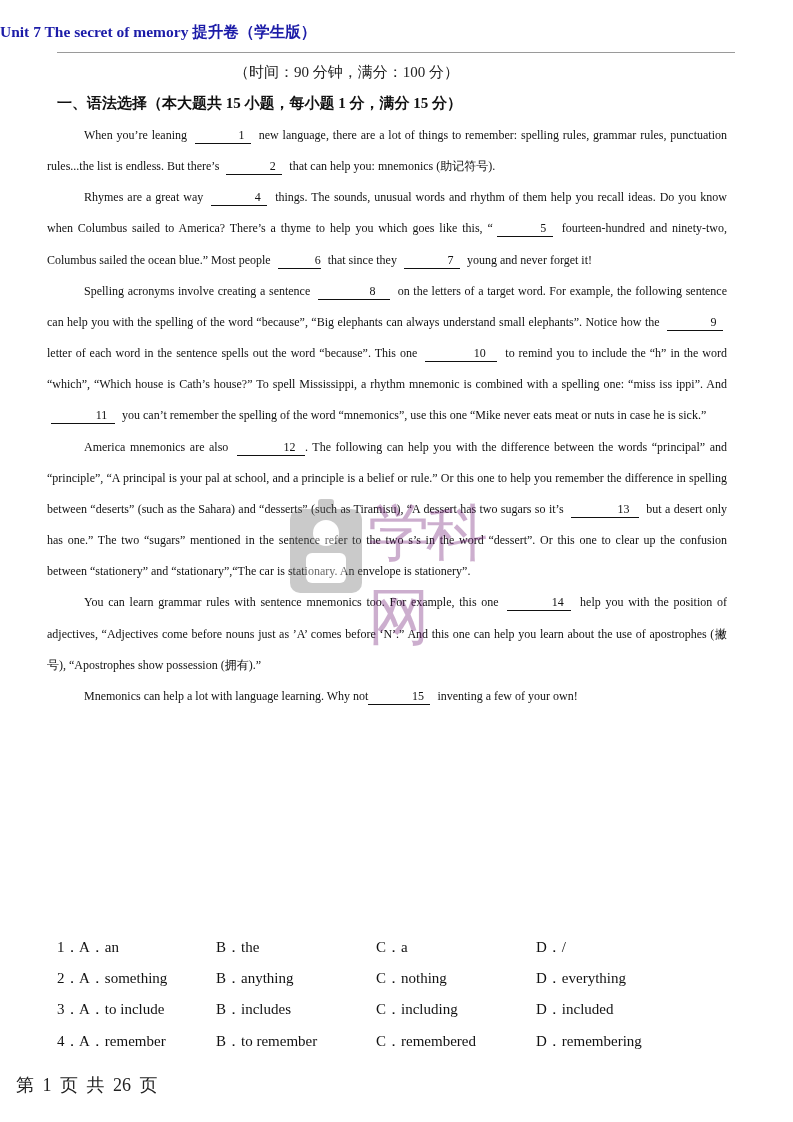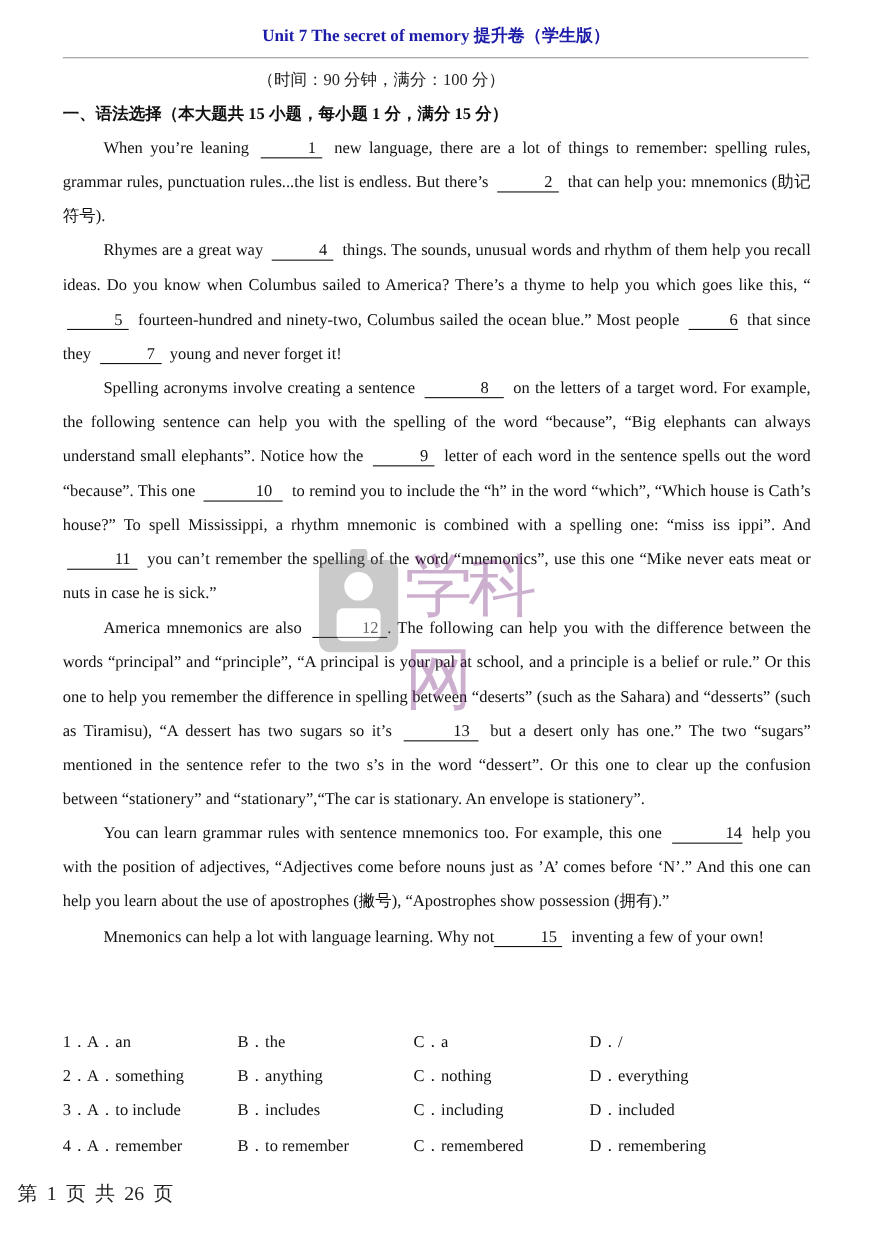--- a/index.html
+++ b/index.html
@@ -2,37 +2,37 @@
 <html><head>
 <meta charset="utf-8">
 <style>
   html, body { margin: 0; padding: 0; background: #ffffff; }
   body {
     width: 793px; height: 1122px; position: relative; overflow: hidden;
     font-family: "Liberation Serif", "DejaVu Serif", serif;
     color: #111111;
   }
   .title {
-    position: absolute; top: 22px; left: 0; width: 793px; text-align: center;
+    position: absolute; top: 22px; left: 0; width: 793px; text-align: left;
     font-weight: bold; font-size: 15.5px; color: #1c1ca8;
   }
   .rule {
     position: absolute; top: 52px; left: 57px; width: 678px; height: 0;
     border-top: 1.5px solid #9a9a9a;
   }
   .subtitle {
     position: absolute; top: 63px; left: 0; width: 693px; text-align: center;
     font-size: 15px; color: #222;
   }
   .section {
     position: absolute; top: 94px; left: 57px; font-size: 15px; font-weight: bold;
   }
   .passage {
-    position: absolute; top: 120px; left: 57px; width: 680px;
-    font-size: 15px; line-height: 31.15px; text-align: justify;
+    position: absolute; top: 120px; left: 47px; width: 680px;
+    font-size: 12px; line-height: 31.15px; text-align: justify;
   }
   .passage p { margin: 0; text-indent: 37px; }
   .blank {
     display: inline-block; text-align: center; border-bottom: 1px solid #111;
     line-height: 16px; min-width: 56px; margin: 0 4px;
   }
   .blank.short { min-width: 30px; }
   .options {
     position: absolute; top: 932px; left: 57px; width: 680px; font-size: 15px;
   }
@@ -97,21 +97,21 @@
     <span>you can’t remember the spelling of the word “mnemonics”, use this one “Mike never eats meat or nuts in case he is sick.”</span>
   </p>
   <p>
     <span>America mnemonics are also</span>
     <span class="blank" style="margin-right:0;min-width:68px;">12</span><span>. The following can help you with the difference between the words “principal” and “principle”, “A principal is your pal at school, and a principle is a belief or rule.” Or this one to help you remember the difference in spelling between “deserts” (such as the Sahara) and “desserts” (such as Tiramisu), “A dessert has two sugars so it’s</span>
     <span class="blank" style="min-width:68px;">13</span>
     <span>but a desert only has one.” The two “sugars” mentioned in the sentence refer to the two s’s in the word “dessert”. Or this one to clear up the confusion between “stationery” and “stationary”,“The car is stationary. An envelope is stationery”.</span>
   </p>
   <p>
     <span>You can learn grammar rules with sentence mnemonics too. For example, this one</span>
-    <span class="blank" style="min-width:64px;text-align:right;">14</span>
+    <span class="blank" style="min-width:64px;">14</span>
     <span>help you with the position of adjectives, “Adjectives come before nouns just as ’A’ comes before ‘N’.” And this one can help you learn about the use of apostrophes (撇号), “Apostrophes show possession (拥有).”</span>
   </p>
   <p>
     <span>Mnemonics can help a lot with language learning. Why not</span><span class="blank" style="margin-left:0;min-width:62px;">15</span>
     <span>inventing a few of your own!</span>
   </p>
 </div>
 
 <div class="options">
   <div class="opt-row">

